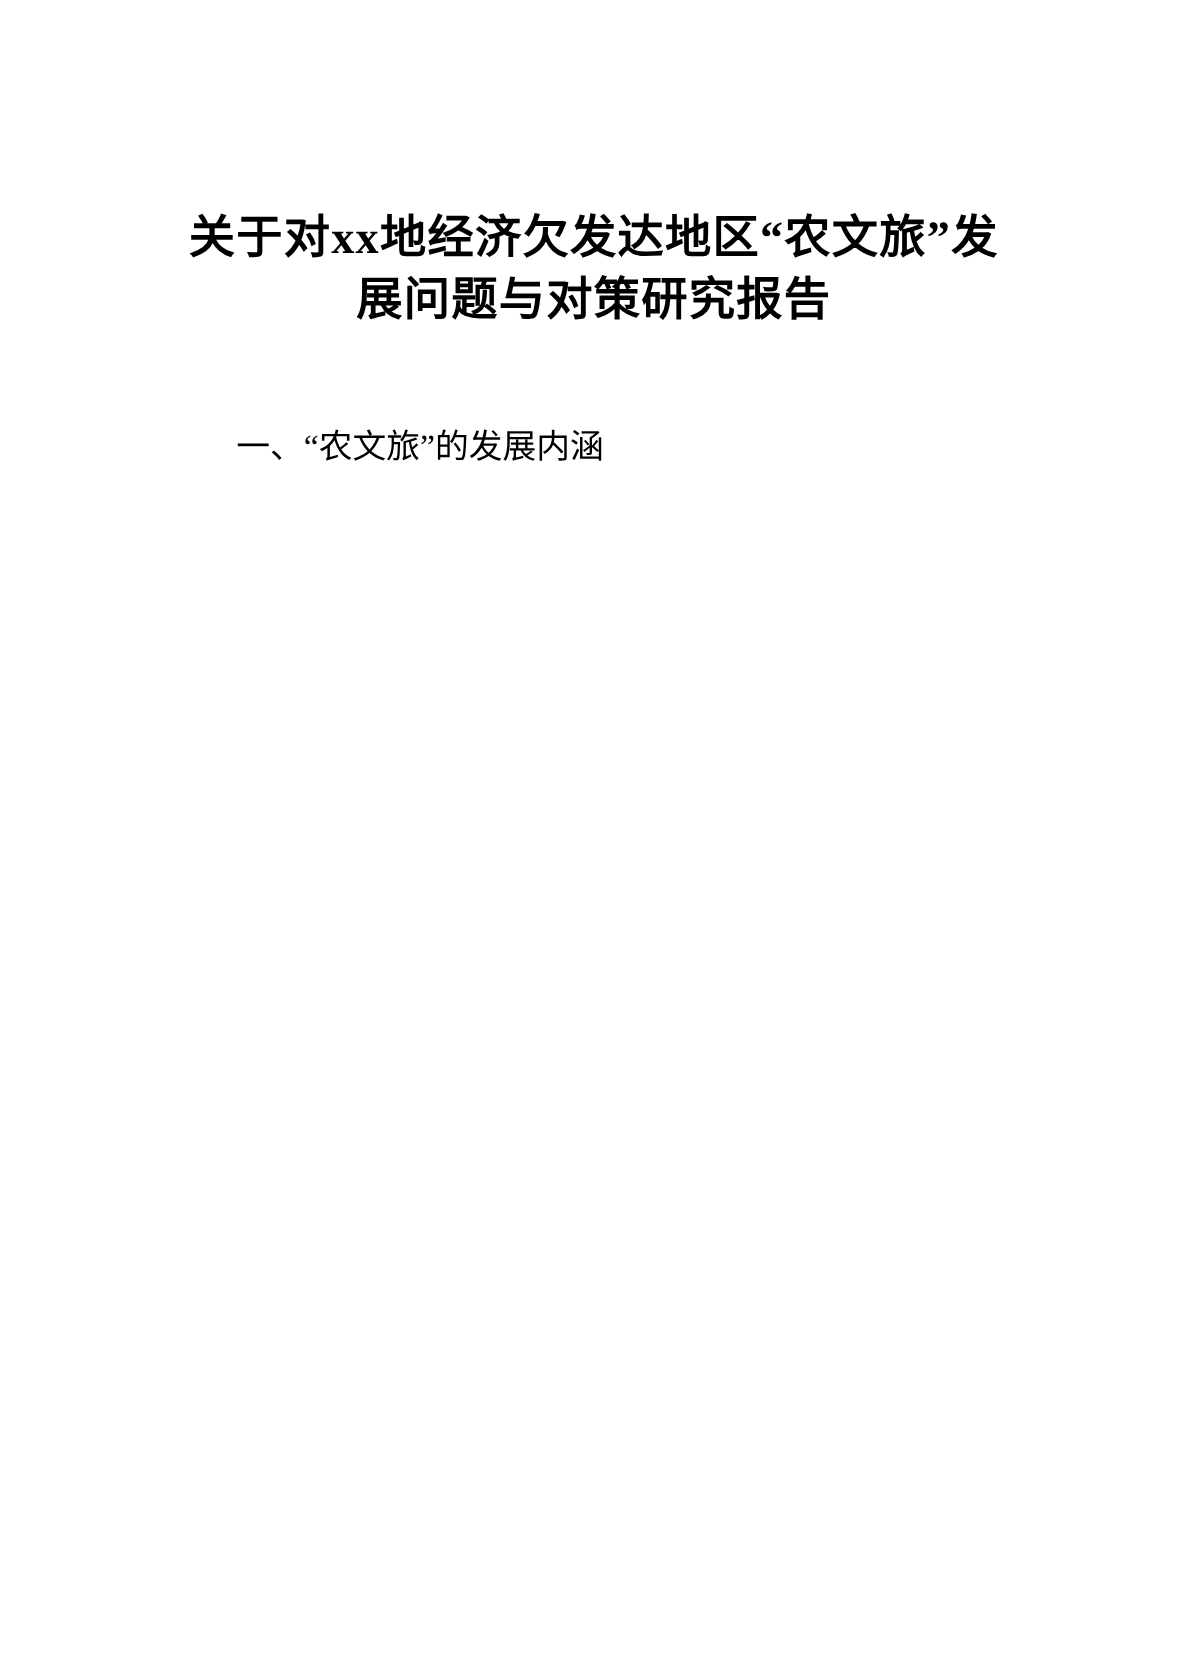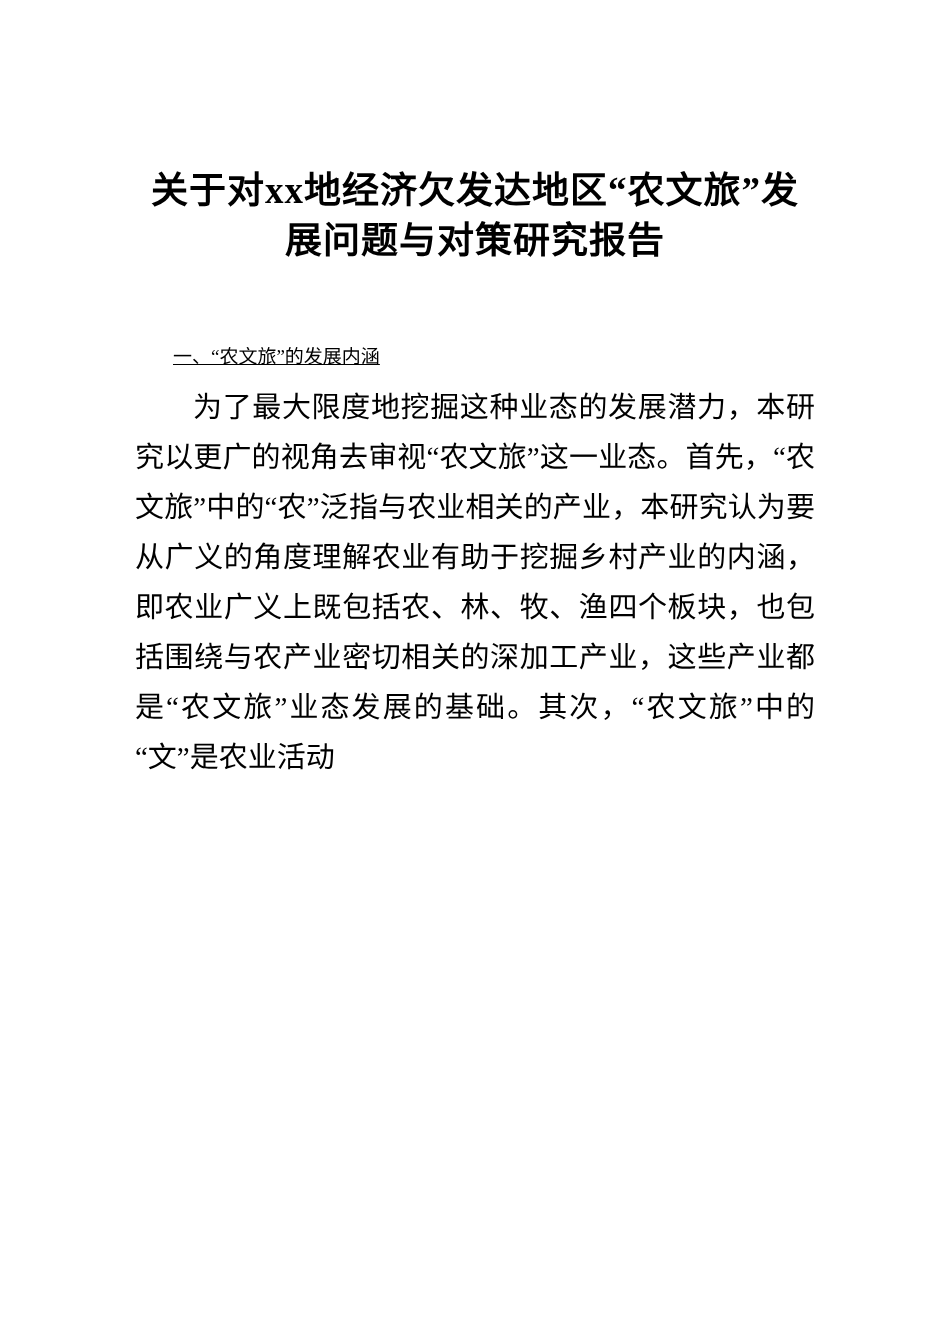--- a/index.html
+++ b/index.html
@@ -24,39 +24,37 @@
     line-height: 50px;
     font-weight: 700;
     text-align: center;
     letter-spacing: 1px;
   }
   .doc-body {
     margin: 0;
   }
   .section-heading {
     margin: 66px 0 0 0;
-    font-size: 19px;
+    font-size: 27px;
     line-height: 50px;
     font-weight: 400;
     text-indent: 2em;
     white-space: nowrap;
-    text-decoration: underline;
   }
   .para {
     margin: 0;
     font-size: 29px;
     line-height: 50px;
     text-indent: 2em;
     text-align: justify;
     text-justify: inter-character;
     word-break: break-all;
   }
 </style>
 </head>
 <body>
 
 <div class="page">
   <h1 class="doc-title">关于对xx地经济欠发达地区“农文旅”发展问题与对策研究报告</h1>
   <div class="doc-body">
     <p class="section-heading">一、“农文旅”的发展内涵</p>
-    <p class="para">为了最大限度地挖掘这种业态的发展潜力，本研究以更广的视角去审视“农文旅”这一业态。首先，“农文旅”中的“农”泛指与农业相关的产业，本研究认为要从广义的角度理解农业有助于挖掘乡村产业的内涵，即农业广义上既包括农、林、牧、渔四个板块，也包括围绕与农产业密切相关的深加工产业，这些产业都是“农文旅”业态发展的基础。其次，“农文旅”中的“文”是农业活动</p>
   </div>
 </div>
 
 </body></html>

